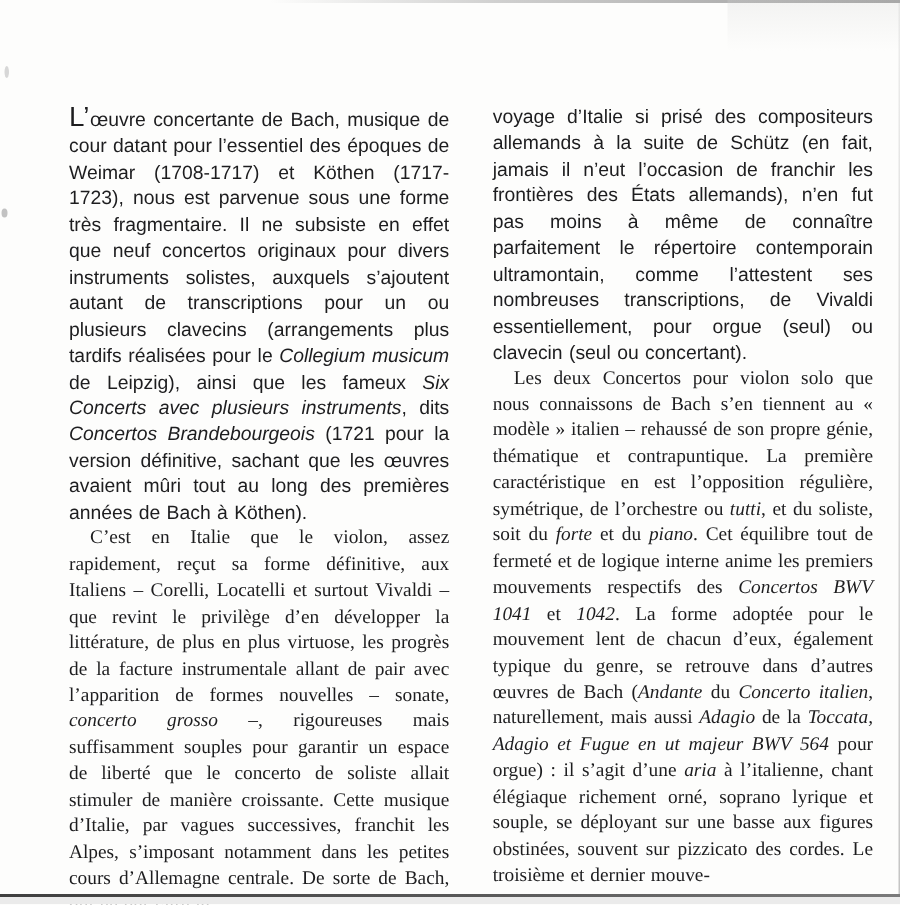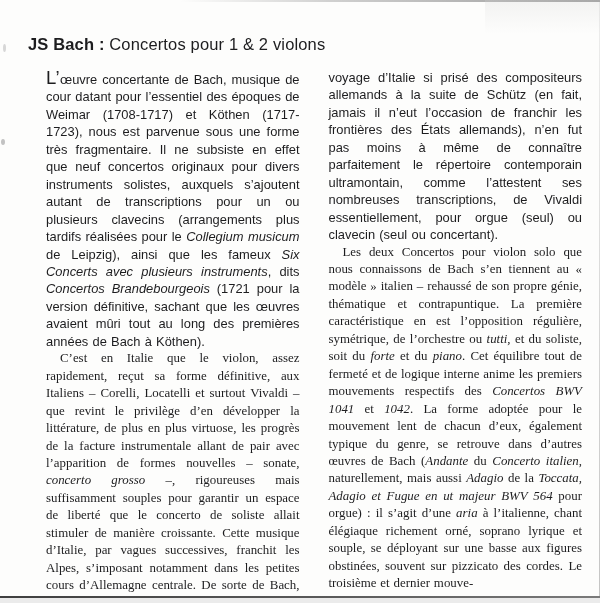--- a/index.html
+++ b/index.html
@@ -64,24 +64,20 @@
   }
   .speck{position:absolute;border-radius:50%;}
   .speck.s1{left:1px;top:139px;width:4px;height:6px;background:#c2c2c2;}
   .speck.s2{left:3px;top:44px;width:3px;height:8px;background:#d7d7d7;}
 </style>
 </head>
 <body>
 
 <div class="page">
 
-  <h1 class="title">
-    <span class="b">JS Bach :</span>
-    <span>Concertos pour 1 &amp; 2 violons</span>
-  </h1>
 
   <div class="columns">
     <div class="col">
         <p class="para"><span class="lead">L’</span><span>œuvre concertante de Bach, musique de cour datant pour l’essentiel des époques de Weimar (1708-1717) et Köthen (1717-1723), nous est parvenue sous une forme très fragmentaire. Il ne subsiste en effet que neuf concertos originaux pour divers instruments solistes, auxquels s’ajoutent autant de transcriptions pour un ou plusieurs clavecins (arrangements plus tardifs réalisées pour le </span><span class="it">Collegium musicum</span><span> de Leipzig), ainsi que les fameux </span><span class="it">Six Concerts avec plusieurs instruments</span><span>, dits </span><span class="it">Concertos Brandebourgeois</span><span> (1721 pour la version définitive, sachant que les œuvres avaient mûri tout au long des premières années de Bach à Köthen).</span></p>
         <p class="para indent"><span>C’est en Italie que le violon, assez rapidement, reçut sa forme définitive, aux Italiens – Corelli, Locatelli et surtout Vivaldi – que revint le privilège d’en développer la littérature, de plus en plus virtuose, les progrès de la facture instrumentale allant de pair avec l’apparition de formes nouvelles – sonate, </span><span class="it">concerto grosso</span><span> –, rigoureuses mais suffisamment souples pour garantir un espace de liberté que le concerto de soliste allait stimuler de manière croissante. Cette musique d’Italie, par vagues successives, franchit les Alpes, s’imposant notamment dans les petites cours d’Allemagne centrale. De sorte de Bach, qui ne put faire le</span></p>
       </div>
     <div class="col">
         <p class="para"><span>voyage d’Italie si prisé des compositeurs allemands à la suite de Schütz (en fait, jamais il n’eut l’occasion de franchir les frontières des États allemands), n’en fut pas moins à même de connaître parfaitement le répertoire contemporain ultramontain, comme l’attestent ses nombreuses transcriptions, de Vivaldi essentiellement, pour orgue (seul) ou clavecin (seul ou concertant).</span></p>
         <p class="para indent"><span>Les deux Concertos pour violon solo que nous connaissons de Bach s’en tiennent au « modèle » italien – rehaussé de son propre génie, thématique et contrapuntique. La première caractéristique en est l’opposition régulière, symétrique, de l’orchestre ou </span><span class="it">tutti</span><span>, et du soliste, soit du </span><span class="it">forte</span><span> et du </span><span class="it">piano</span><span>. Cet équilibre tout de fermeté et de logique interne anime les premiers mouvements respectifs des </span><span class="it">Concertos BWV 1041</span><span> et </span><span class="it">1042</span><span>. La forme adoptée pour le mouvement lent de chacun d’eux, également typique du genre, se retrouve dans d’autres œuvres de Bach (</span><span class="it">Andante</span><span> du </span><span class="it">Concerto italien</span><span>, naturellement, mais aussi </span><span class="it">Adagio</span><span> de la </span><span class="it">Toccata, Adagio et Fugue en ut majeur BWV 564</span><span> pour orgue) : il s’agit d’une </span><span class="it">aria</span><span> à l’italienne, chant élégiaque richement orné, soprano lyrique et souple, se déployant sur une basse aux figures obstinées, souvent sur pizzicato des cordes. Le troisième et dernier mouve-</span></p>
       </div>

